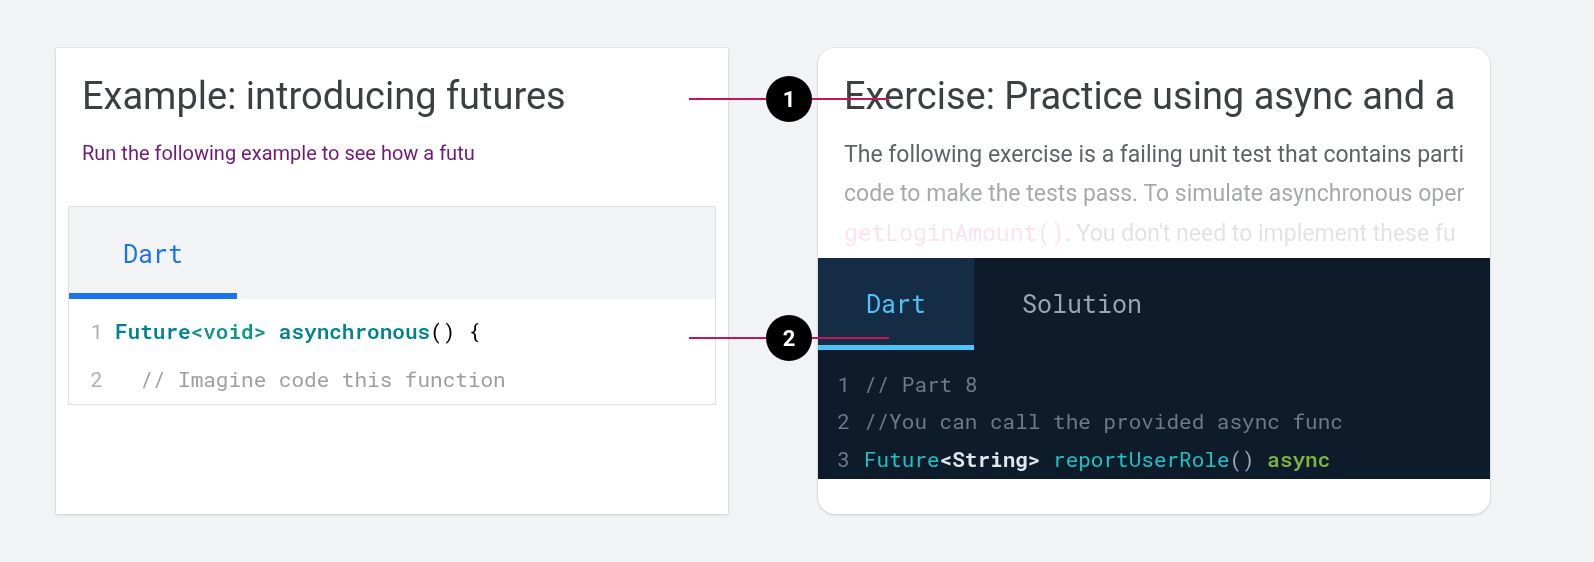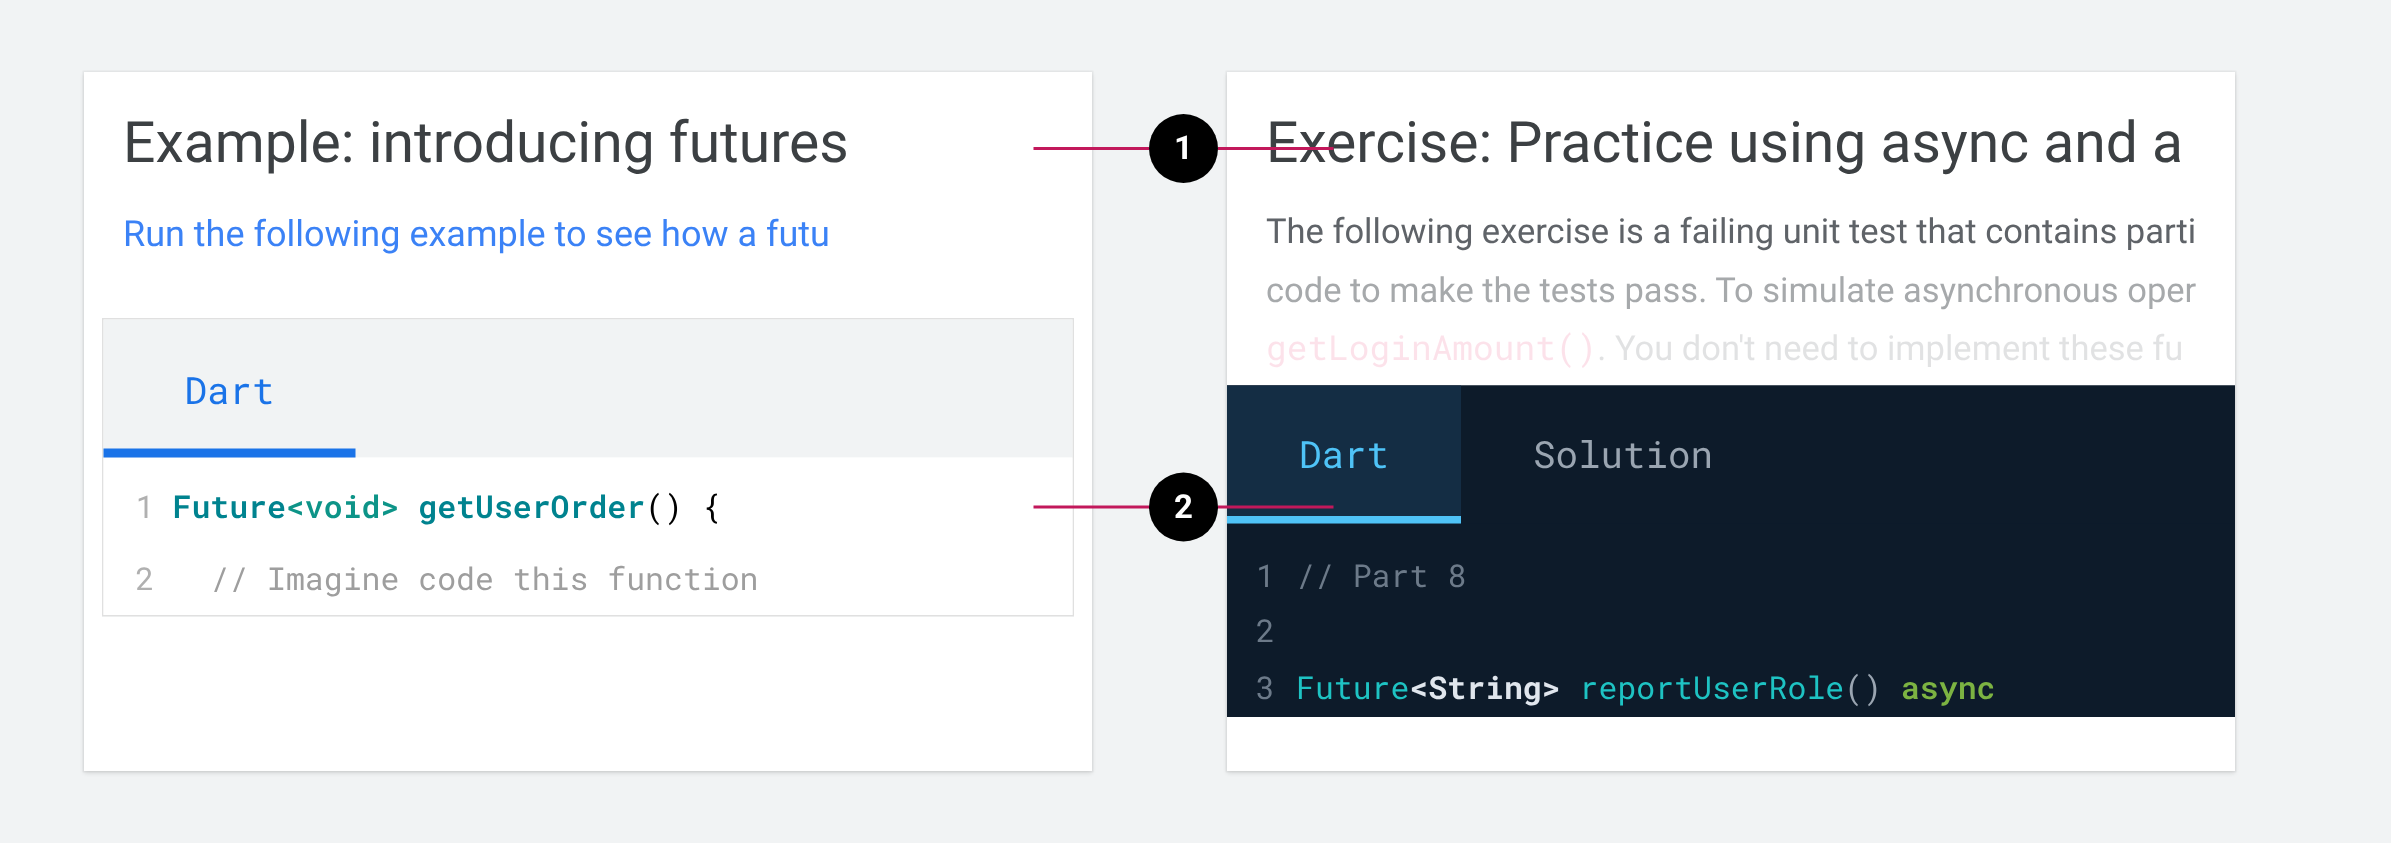--- a/index.html
+++ b/index.html
@@ -17,32 +17,33 @@
     }
     .card {
       background: #fff;
       box-shadow: 0 1px 3px rgba(0,0,0,0.12), 0 0 0 1px rgba(0,0,0,0.04);
       flex: 0 0 672px;
       overflow: hidden;
       position: relative;
     }
     .card-right {
       flex: 0 0 672px;
+      border-radius: 17px;
     }
     .card-heading {
       font-size: 38px;
       font-weight: 400;
       color: #3c4043;
       padding: 26px 26px 20px 26px;
       white-space: nowrap;
       overflow: hidden;
     }
     .card-body-text {
-      font-size: 24px;
-      color: #3b82f6;
+      font-size: 20px;
+      color: #701a75;
       line-height: 1.5;
       padding: 0 26px 38px 26px;
       white-space: nowrap;
       overflow: hidden;
     }
     
     .card-right .card-body-text {
       padding-bottom: 4px;
       position: relative;
       white-space: normal;
@@ -167,21 +168,21 @@
     <h2 class="card-heading">Example: introducing futures</h2>
     <p class="card-body-text">Run the following example to see how a futu</p>
 
     <div class="editor-light">
       <div class="tabs-light">
         <div class="tab-light active">Dart</div>
       </div>
       <div class="code-light">
         <div class="code-line">
           <span class="gutter-light">1</span>
-          <span><span class="ftype">Future</span><span class="fgeneric">&lt;void&gt;</span> <span class="fname-light">getUserOrder</span><span>() {</span></span>
+          <span><span class="ftype">Future</span><span class="fgeneric">&lt;void&gt;</span> <span class="fname-light">asynchronous</span><span>() {</span></span>
         </div>
         <div class="code-line">
           <span class="gutter-light">2</span>
           <span><span>  </span><span class="fcomment">// Imagine code this function </span></span>
         </div>
       </div>
     </div>
   </div>
 
   <div class="card card-right">
@@ -197,20 +198,21 @@
         <div class="tab-dark active">Dart</div>
         <div class="tab-dark">Solution</div>
       </div>
       <div class="code-dark">
         <div class="code-line">
           <span class="gutter-dark">1</span>
           <span class="dcomment">// Part 8</span>
         </div>
         <div class="code-line">
           <span class="gutter-dark">2</span>
+          <span class="dcomment">//You can call the provided async func</span>
         </div>
         <div class="code-line">
           <span class="gutter-dark">3</span>
           <span><span class="dtype">Future</span><span class="dbold">&lt;String&gt;</span> <span class="dname">reportUserRole</span><span>() </span><span class="dasync">async</span></span>
         </div>
       </div>
     </div>
   </div>
 
   <div class="callout c1">

